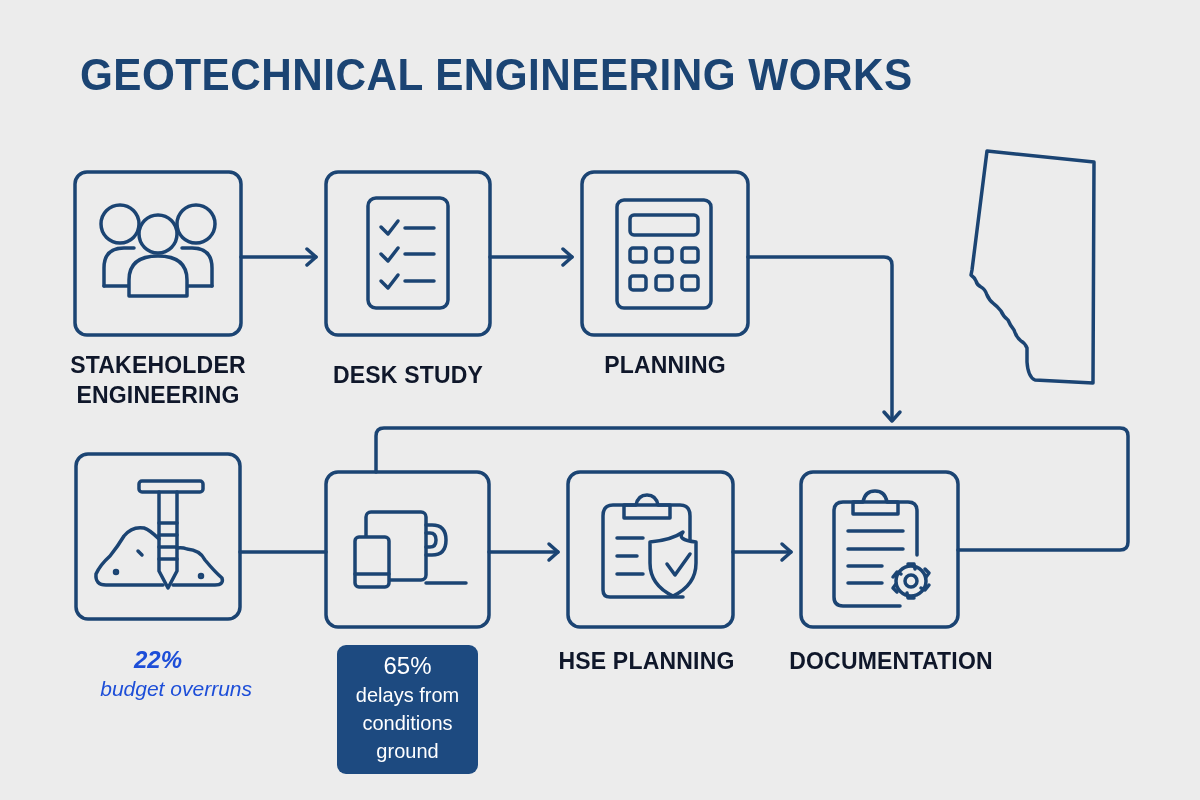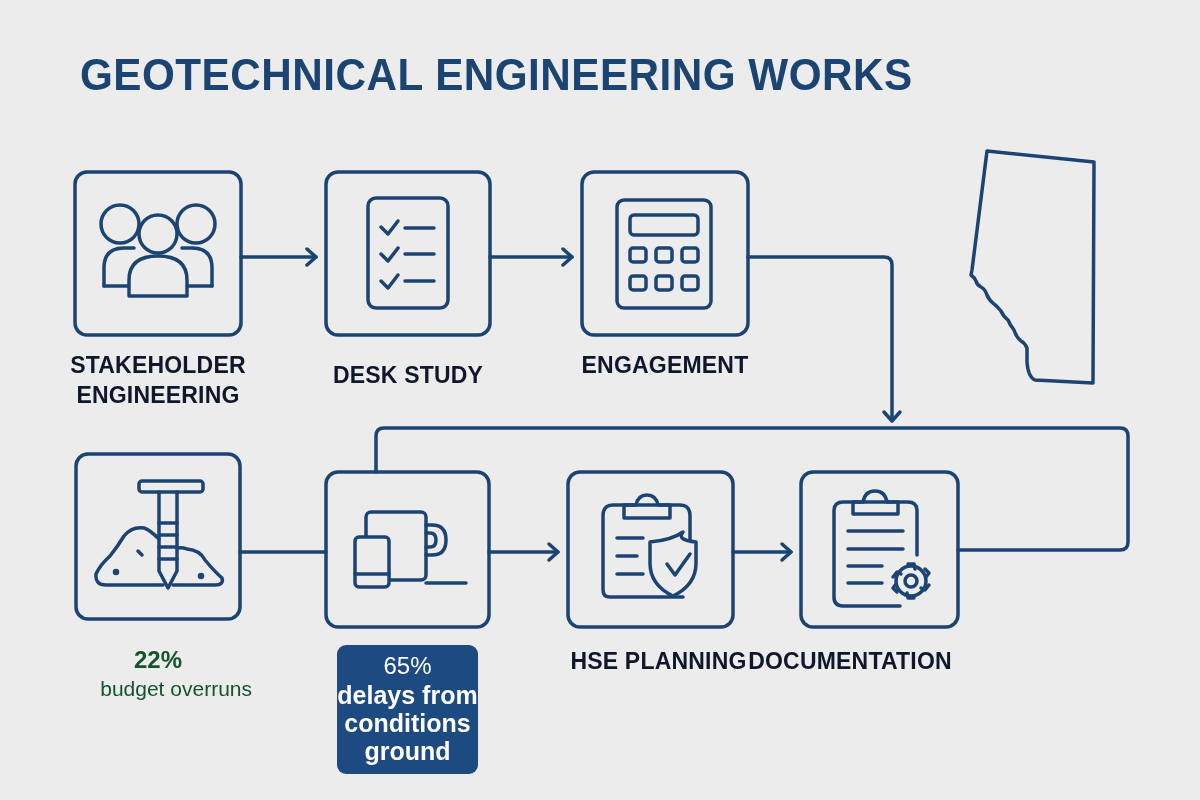--- a/index.html
+++ b/index.html
@@ -16,30 +16,30 @@
     color: #1b4473; white-space: nowrap;
     transform: scaleX(0.96); transform-origin: left top;
   }
   svg.canvas { position: absolute; left: 0; top: 0; }
   .label {
     position: absolute; font-weight: 700; font-size: 23px;
     color: #0f172a; text-align: center; line-height: 30px; white-space: nowrap;
     letter-spacing: 0.2px;
   }
   .stat-plain {
-    position: absolute; text-align: center; color: #14532d;
+    position: absolute; text-align: center; color: #1d4ed8; font-style: italic;
   }
   .stat-plain .num { font-size: 24px; font-weight: 700; line-height: 30px; display:block; }
   .stat-plain .txt { font-size: 21px; line-height: 28px; display:block;text-align:right; }
   .stat-box {
     position: absolute; left: 337px; top: 645px; width: 141px; height: 129px;
     background: #1d4a80; border-radius: 9px; color: #ffffff; text-align: center;
   }
   .stat-box .num { font-size: 24px; line-height: 30px; display:block; margin-top: 6px; }
-  .stat-box .txt { font-size: 25px; line-height: 28px; display:block;font-weight:bold; }
+  .stat-box .txt { font-size: 20px; line-height: 28px; display:block; }
 </style>
 </head>
 <body>
 
 <div class="title">GEOTECHNICAL ENGINEERING WORKS</div>
 
 <svg class="canvas" width="1200" height="800" viewBox="0 0 1200 800" fill="none" stroke="#1b4473" stroke-width="3.5" stroke-linecap="round" stroke-linejoin="round">
 
   <rect x="75" y="172" width="166" height="163" rx="12"></rect>
   <rect x="326" y="172" width="164" height="163" rx="12"></rect>
@@ -157,24 +157,24 @@
       <path d="M908 564 H914 L915 569 M925 569 L929 573 L926 577 M929 585 L925 590 L921 588 M914 598 H908 L907 593 M897 592 L893 588 L896 584 M893 577 L897 572 L901 574"></path>
     </g>
   </g>
 </svg>
 
 <div class="label" style="left:64px; top:350px; width:188px;">
   <span>STAKEHOLDER</span><br>
   <span>ENGINEERING</span>
 </div>
 <div class="label" style="left:318px; top:360px; width:180px;">DESK STUDY</div>
-<div class="label" style="left:575px; top:350px; width:180px;">ENGAGEMENT</div>
+<div class="label" style="left:575px; top:350px; width:180px;">PLANNING</div>
 
-<div class="label" style="left:556px; top:646px; width:205px;">HSE PLANNING</div>
-<div class="label" style="left:735px; top:646px; width:230px;">DOCUMENTATION</div>
+<div class="label" style="left:544px; top:646px; width:205px;">HSE PLANNING</div>
+<div class="label" style="left:776px; top:646px; width:230px;">DOCUMENTATION</div>
 
 <div class="stat-plain" style="left:64px; top:645px; width:188px;">
   <span class="num">22%</span>
   <span class="txt">budget overruns</span>
 </div>
 
 <div class="stat-box">
   <span class="num">65%</span>
   <span class="txt">delays from</span>
   <span class="txt">conditions</span>

